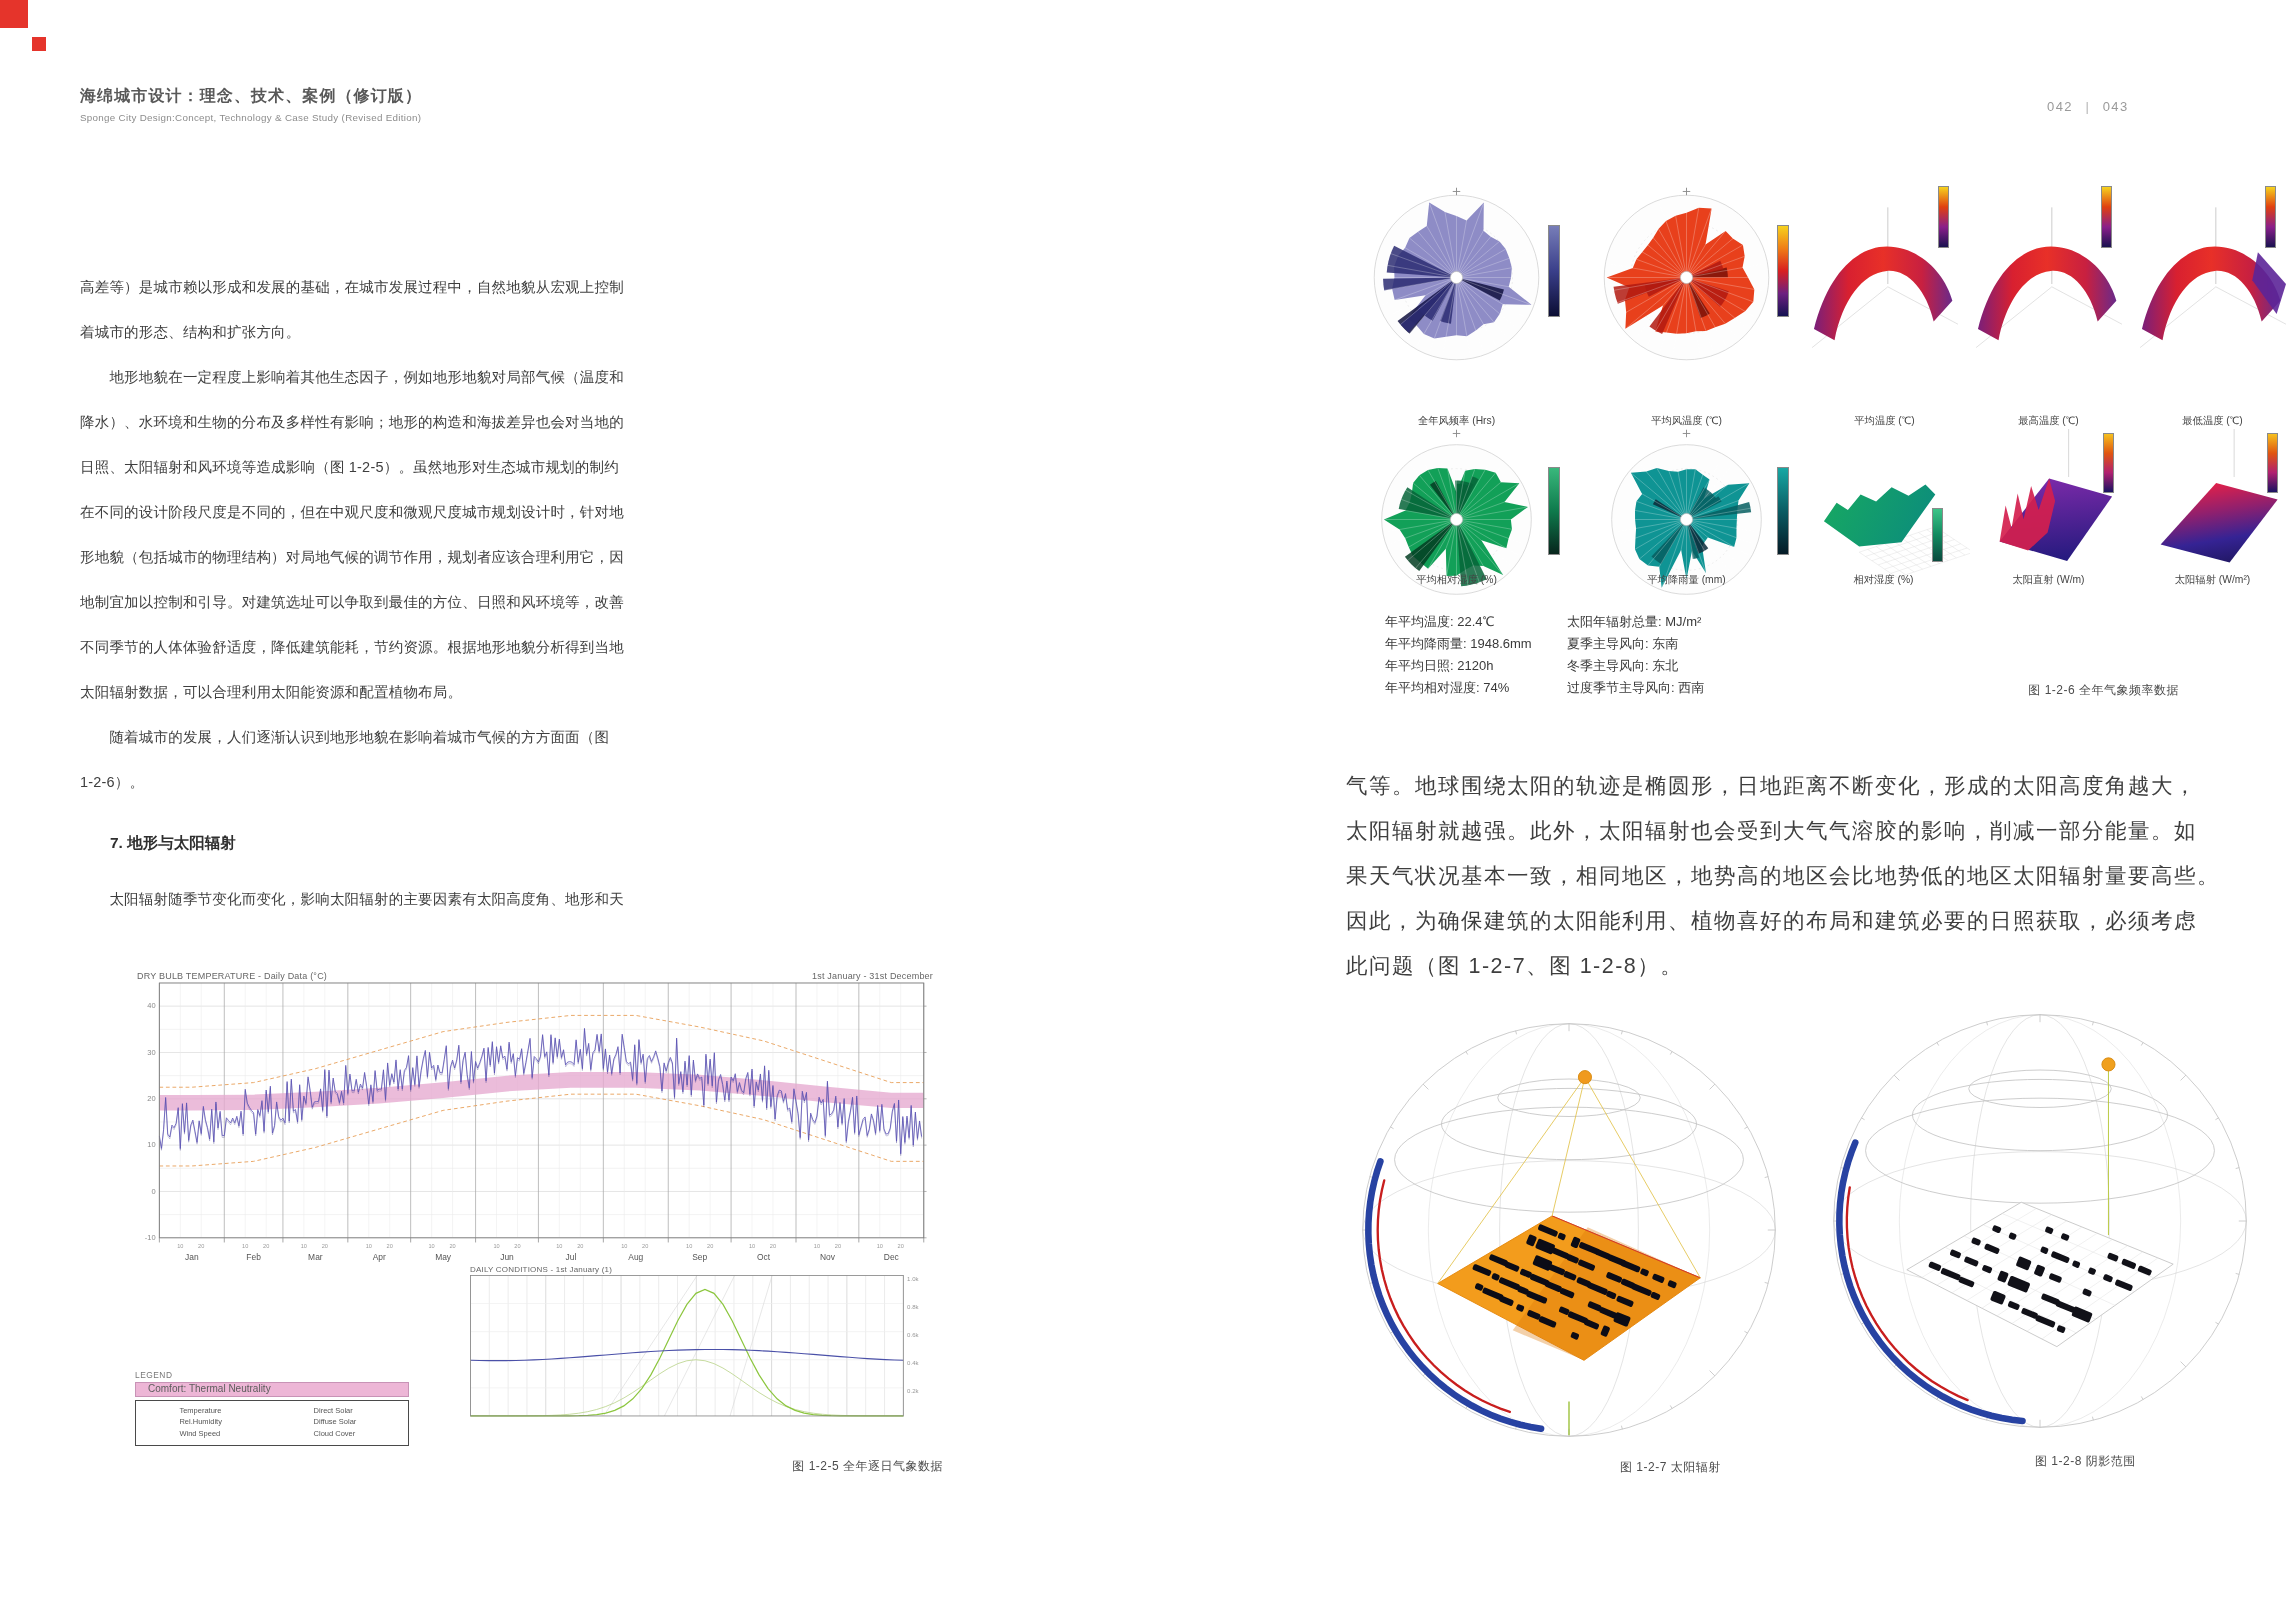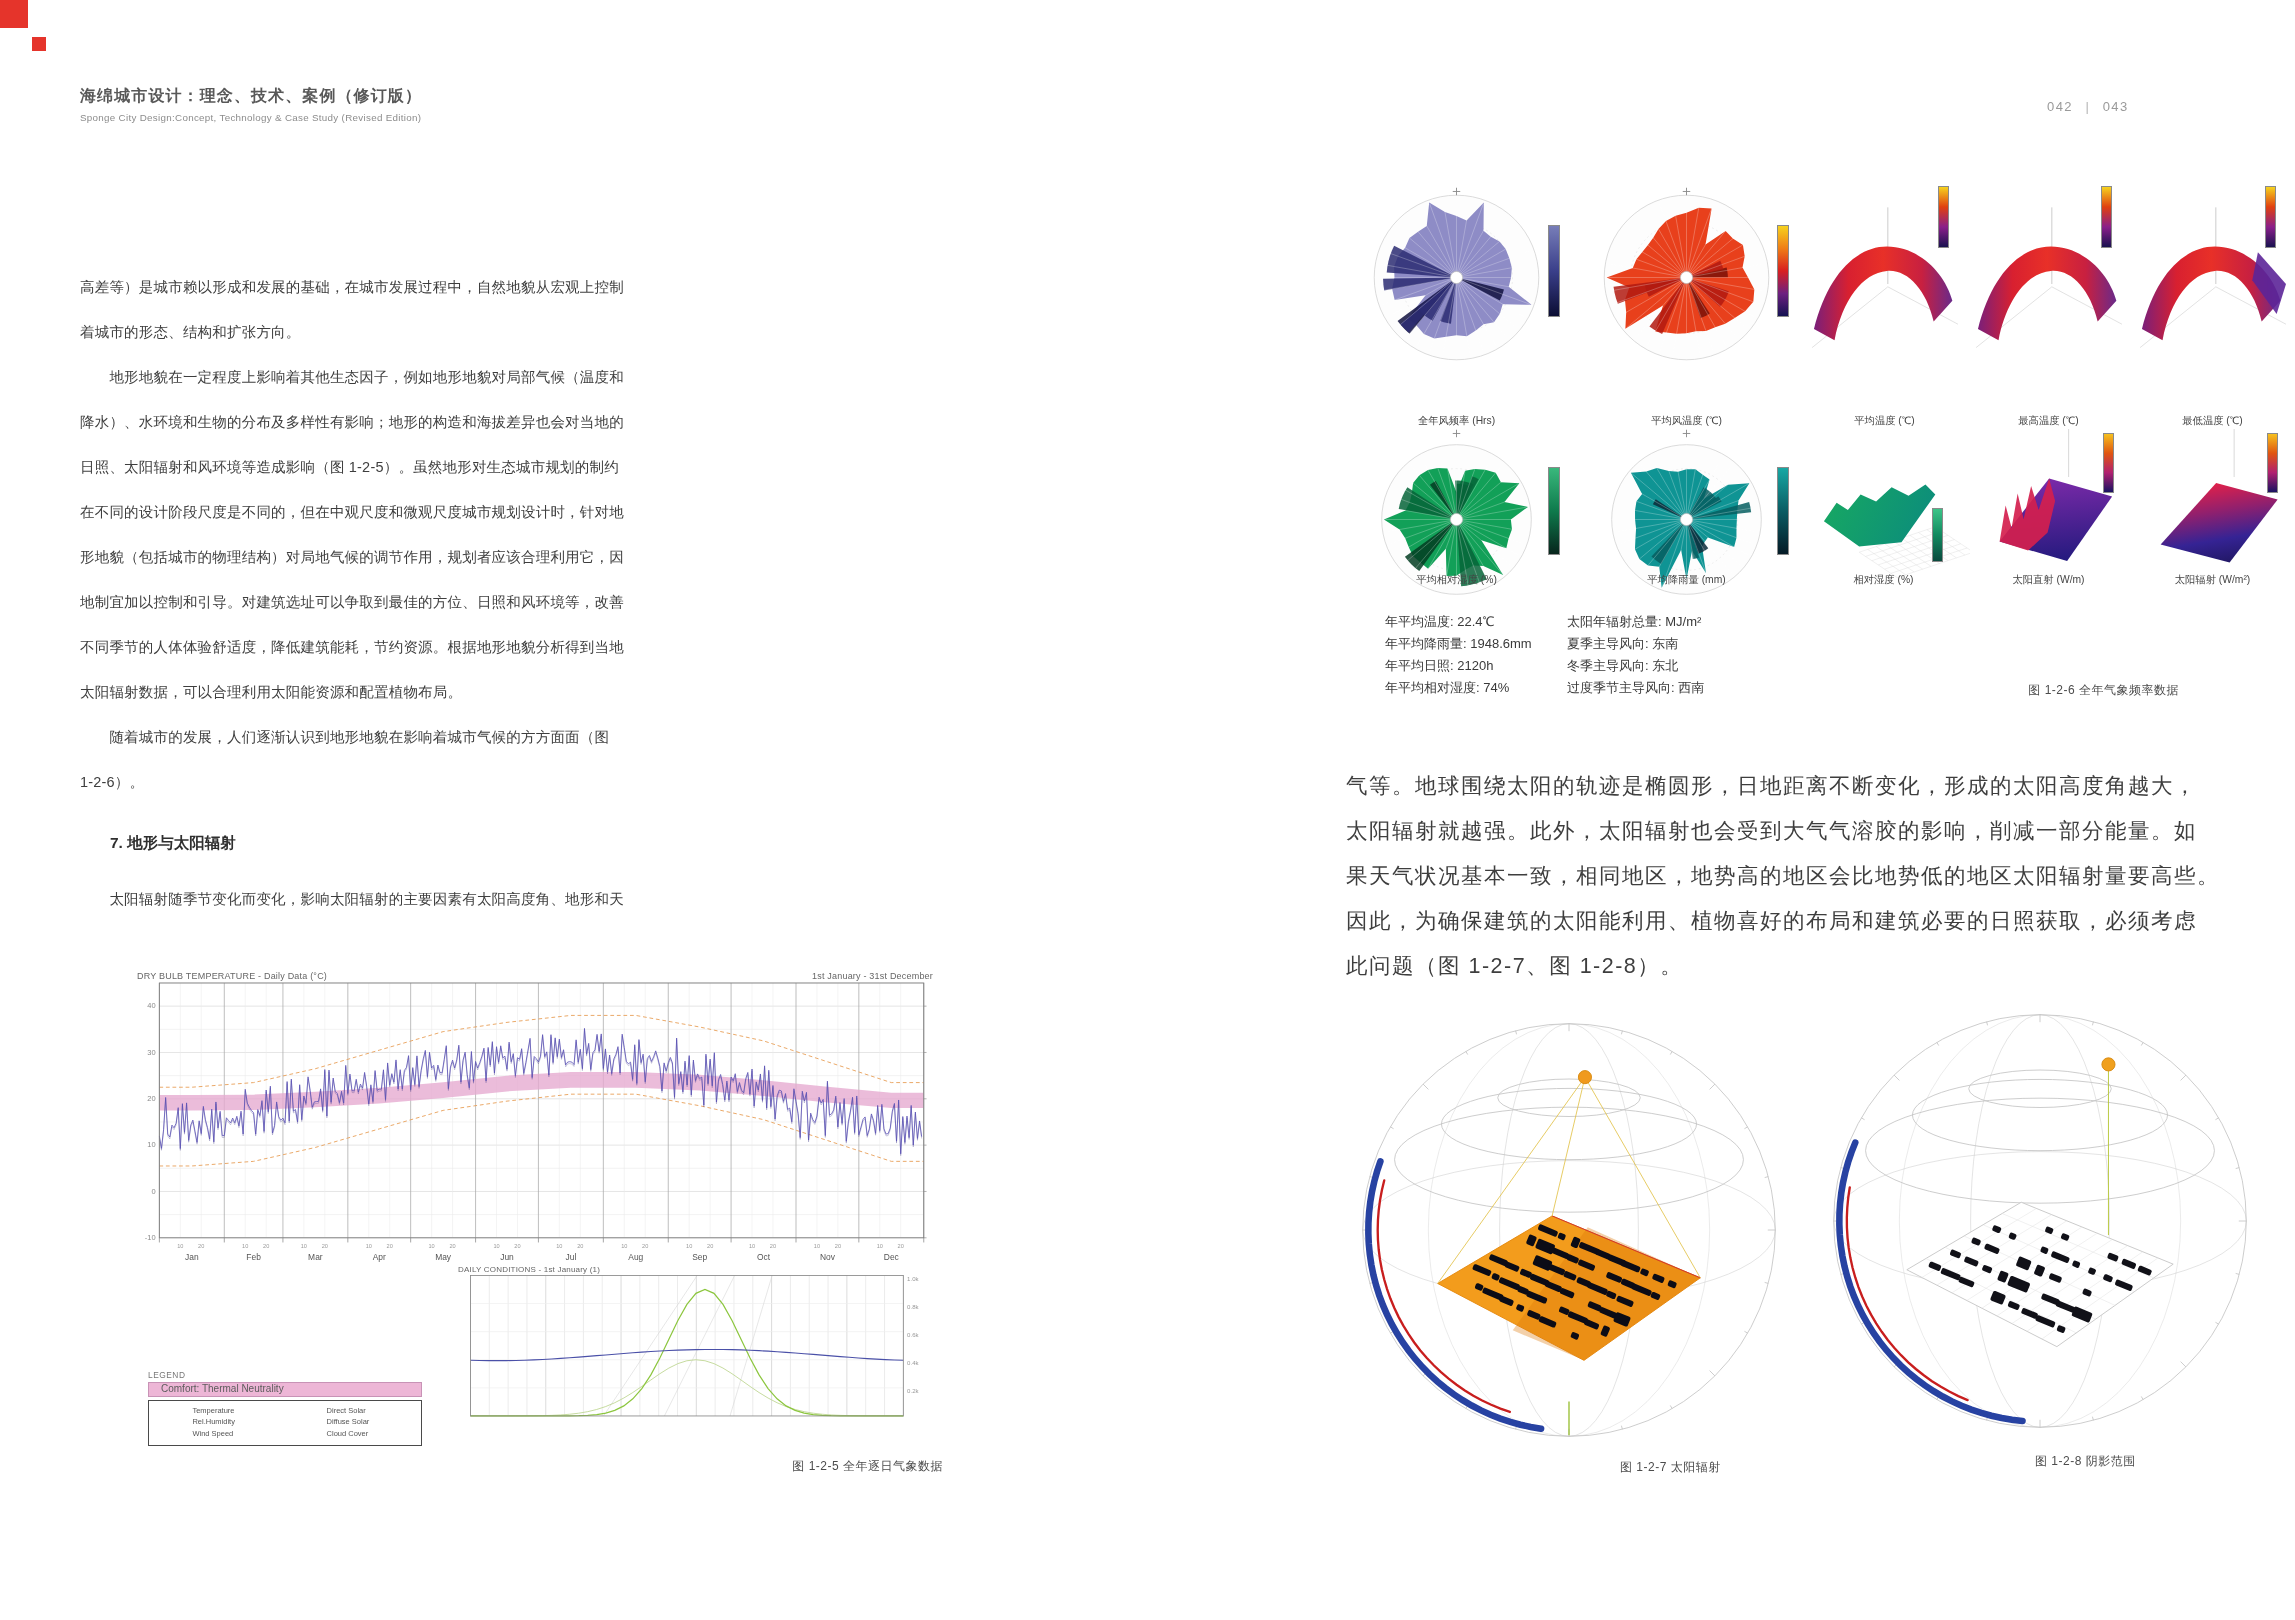--- a/index.html
+++ b/index.html
@@ -220,23 +220,23 @@
       <text x="474" y="19" font-size="6.5" fill="#999">1.0k</text>
       <text x="474" y="49" font-size="6.5" fill="#999">0.8k</text>
       <text x="474" y="79" font-size="6.5" fill="#999">0.6k</text>
       <text x="474" y="109" font-size="6.5" fill="#999">0.4k</text>
       <text x="474" y="139" font-size="6.5" fill="#999">0.2k</text>
       <polyline points="8,162.9991466747002 17.625,162.99795297902057 27.25,162.9952617338873 36.875,162.98941706605638 46.5,162.97719226252784 56.125,162.95257058061281 65.75,162.90482938104168 75.375,162.81573304372034 85,162.6557440038422 94.625,162.3794096082029 104.25,161.9205113904005 113.875,161.1881569946609 123.5,160.06564572849715 133.125,158.4144227805539 142.75,156.0854334781434 152.375,152.93936507489218 162,148.87542778664746 171.625,143.8656065605618 181.25,137.9882788192895 190.875,131.45271853445323 200.5,124.60543201768627 210.125,117.91136241548284 219.75,111.90788007021362 229.375,107.13623321775864 239,104.06191893401574 248.62500000000003,103 258.25,104.06191893401574 267.875,107.13623321775864 277.5,111.90788007021362 287.125,117.91136241548284 296.75,124.60543201768627 306.375,131.45271853445323 316,137.9882788192895 325.625,143.8656065605618 335.25,148.87542778664746 344.875,152.93936507489218 354.5,156.0854334781434 364.125,158.4144227805539 373.75,160.06564572849715 383.375,161.1881569946609 393,161.9205113904005 402.625,162.3794096082029 412.25,162.6557440038422 421.875,162.81573304372034 431.5,162.90482938104168 441.125,162.95257058061281 450.75,162.97719226252784 460.375,162.98941706605638 470,162.9952617338873 " fill="none" stroke="#c2d898" stroke-width="1"></polyline>
       <polyline points="8,162.9999999096636 17.625,162.9999995553486 27.25,162.99999794395274 36.875,162.9999910689378 46.5,162.99996355569021 56.125,162.9998602946815 65.75,162.99949690182177 75.375,162.9982980408011 85,162.99459118485194 94.625,162.98385226071656 104.25,162.95471254523315 113.875,162.88068344856376 123.5,162.7046886990453 133.125,162.31338065381328 142.75,161.50028546733728 152.375,159.92278558071234 162,157.06851396084 171.625,152.25946632303925 181.25,144.72973676305728 190.875,133.80420247796522 200.5,119.17191690662278 210.125,101.19249616083206 219.75,81.11836093879448 229.375,61.09665373148401 239,43.86291815107961 248.62500000000003,32.15351334569354 258.25,28 267.875,32.15351334569354 277.5,43.86291815107961 287.125,61.09665373148401 296.75,81.11836093879448 306.375,101.19249616083206 316,119.17191690662278 325.625,133.80420247796522 335.25,144.72973676305728 344.875,152.25946632303925 354.5,157.06851396084 364.125,159.92278558071234 373.75,161.50028546733728 383.375,162.31338065381328 393,162.7046886990453 402.625,162.88068344856376 412.25,162.95471254523315 421.875,162.98385226071656 431.5,162.99459118485194 441.125,162.9982980408011 450.75,162.99949690182177 460.375,162.9998602946815 470,162.99996355569021 " fill="none" stroke="#8cc63e" stroke-width="1.3"></polyline>
       <polyline points="8,103.59223451580336 17.625,103.82808062442976 27.25,103.96430759552173 36.875,103.99858690717925 46.5,103.93033262456669 56.125,103.76071141527243 65.75,103.49262260750866 75.375,103.130648632016 85,102.6809766947671 94.625,102.15129301931455 104.25,101.5506514664944 113.875,100.88931877716271 123.5,100.17859908322501 133.125,99.43064068658397 142.75,98.65822840872485 152.375,97.87456506029837 162,97.09304576603223 171.625,96.32702900242643 181.25,95.58960826187491 190.875,94.89338824614961 200.5,94.25026941476202 210.125,93.67124457090819 219.75,93.16621096194496 229.375,92.7438011061563 239,92.41123523748054 248.62500000000003,92.17419789035462 258.25,92.03674073420554 267.875,92.00121331843488 277.5,92.06822291166948 287.125,92.23662412174428 296.75,92.50353847384254 306.375,92.86440361214505 316,93.31305128398675 325.625,93.84181277354061 335.25,94.4416499828555 344.875,95.1023099196851 354.5,95.81249995145419 364.125,96.56008082975332 373.75,97.33227418600238 383.375,98.1158809515686 393,98.89750696889266 402.625,99.66379193726186 412.25,100.40163777986949 421.875,101.098432528692 431.5,101.74226590032919 441.125,102.3221328779785 450.75,102.82812181972547 460.375,103.25158387782294 470,103.58528083308268 " fill="none" stroke="#4a50a8" stroke-width="1.2"></polyline>
       <rect x="8" y="13" width="462" height="150" fill="none" stroke="#888" stroke-width="0.9"></rect>
     </svg>
-  <div class="abs chart-title" style="left:458px;top:1265px;font-size:8px;">DAILY CONDITIONS - 1st January (1)</div>
-
-  <div class="abs" style="left:148px;top:1370px;width:274px;">
+  <div class="abs chart-title" style="left:470px;top:1265px;font-size:8px;">DAILY CONDITIONS - 1st January (1)</div>
+
+  <div class="abs" style="left:135px;top:1370px;width:274px;">
     <div class="lg-title">LEGEND</div>
     <div class="lg-comfort">Comfort: Thermal Neutrality</div>
     <div class="lg-box">
       <div class="lg-col">
           <div class="lg-row">
             <span class="lg-label">Temperature</span>
             <span class="lg-line" style="background: rgb(90, 80, 184);"></span>
           </div>
           <div class="lg-row">
             <span class="lg-label">Rel.Humidity</span>

